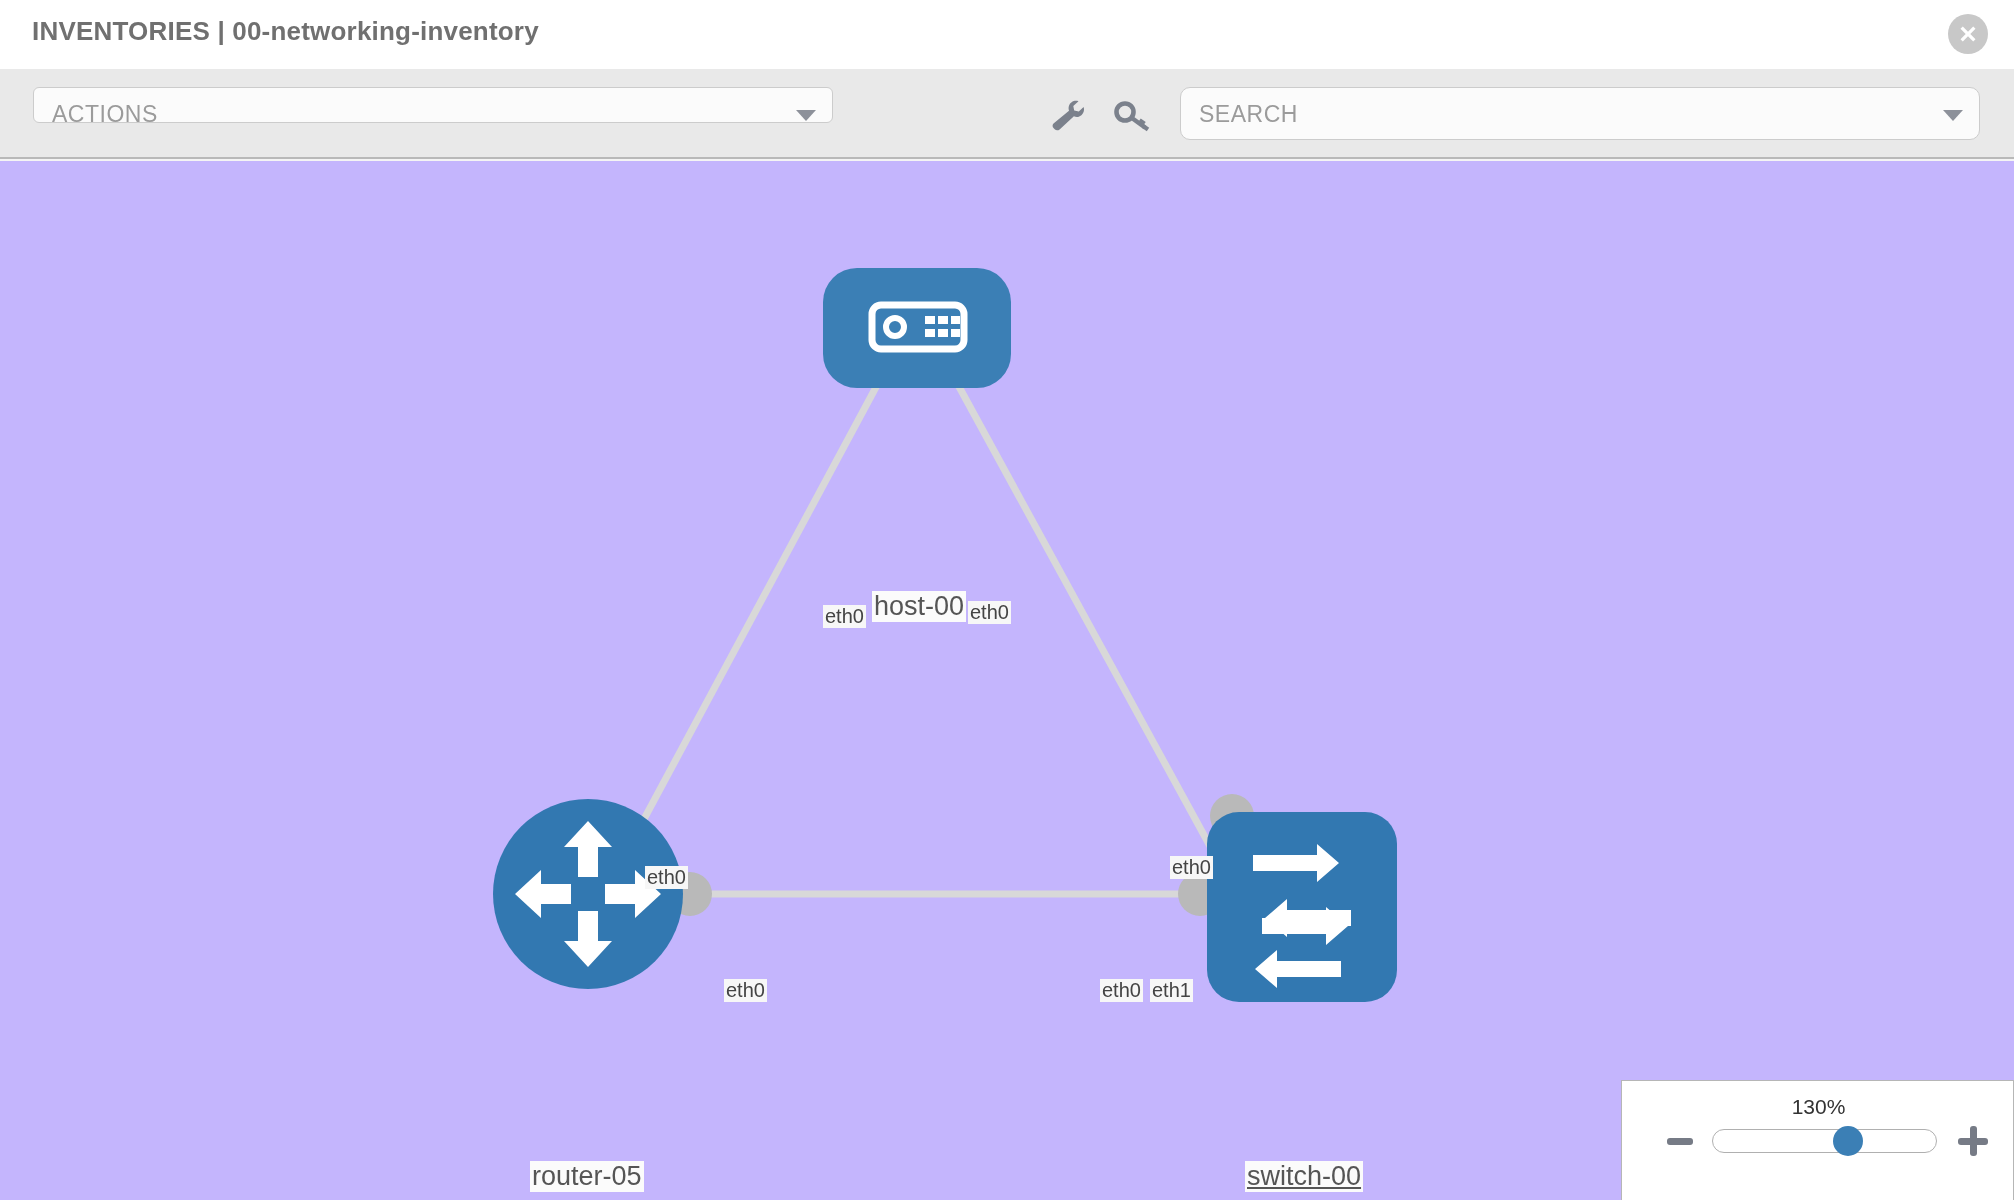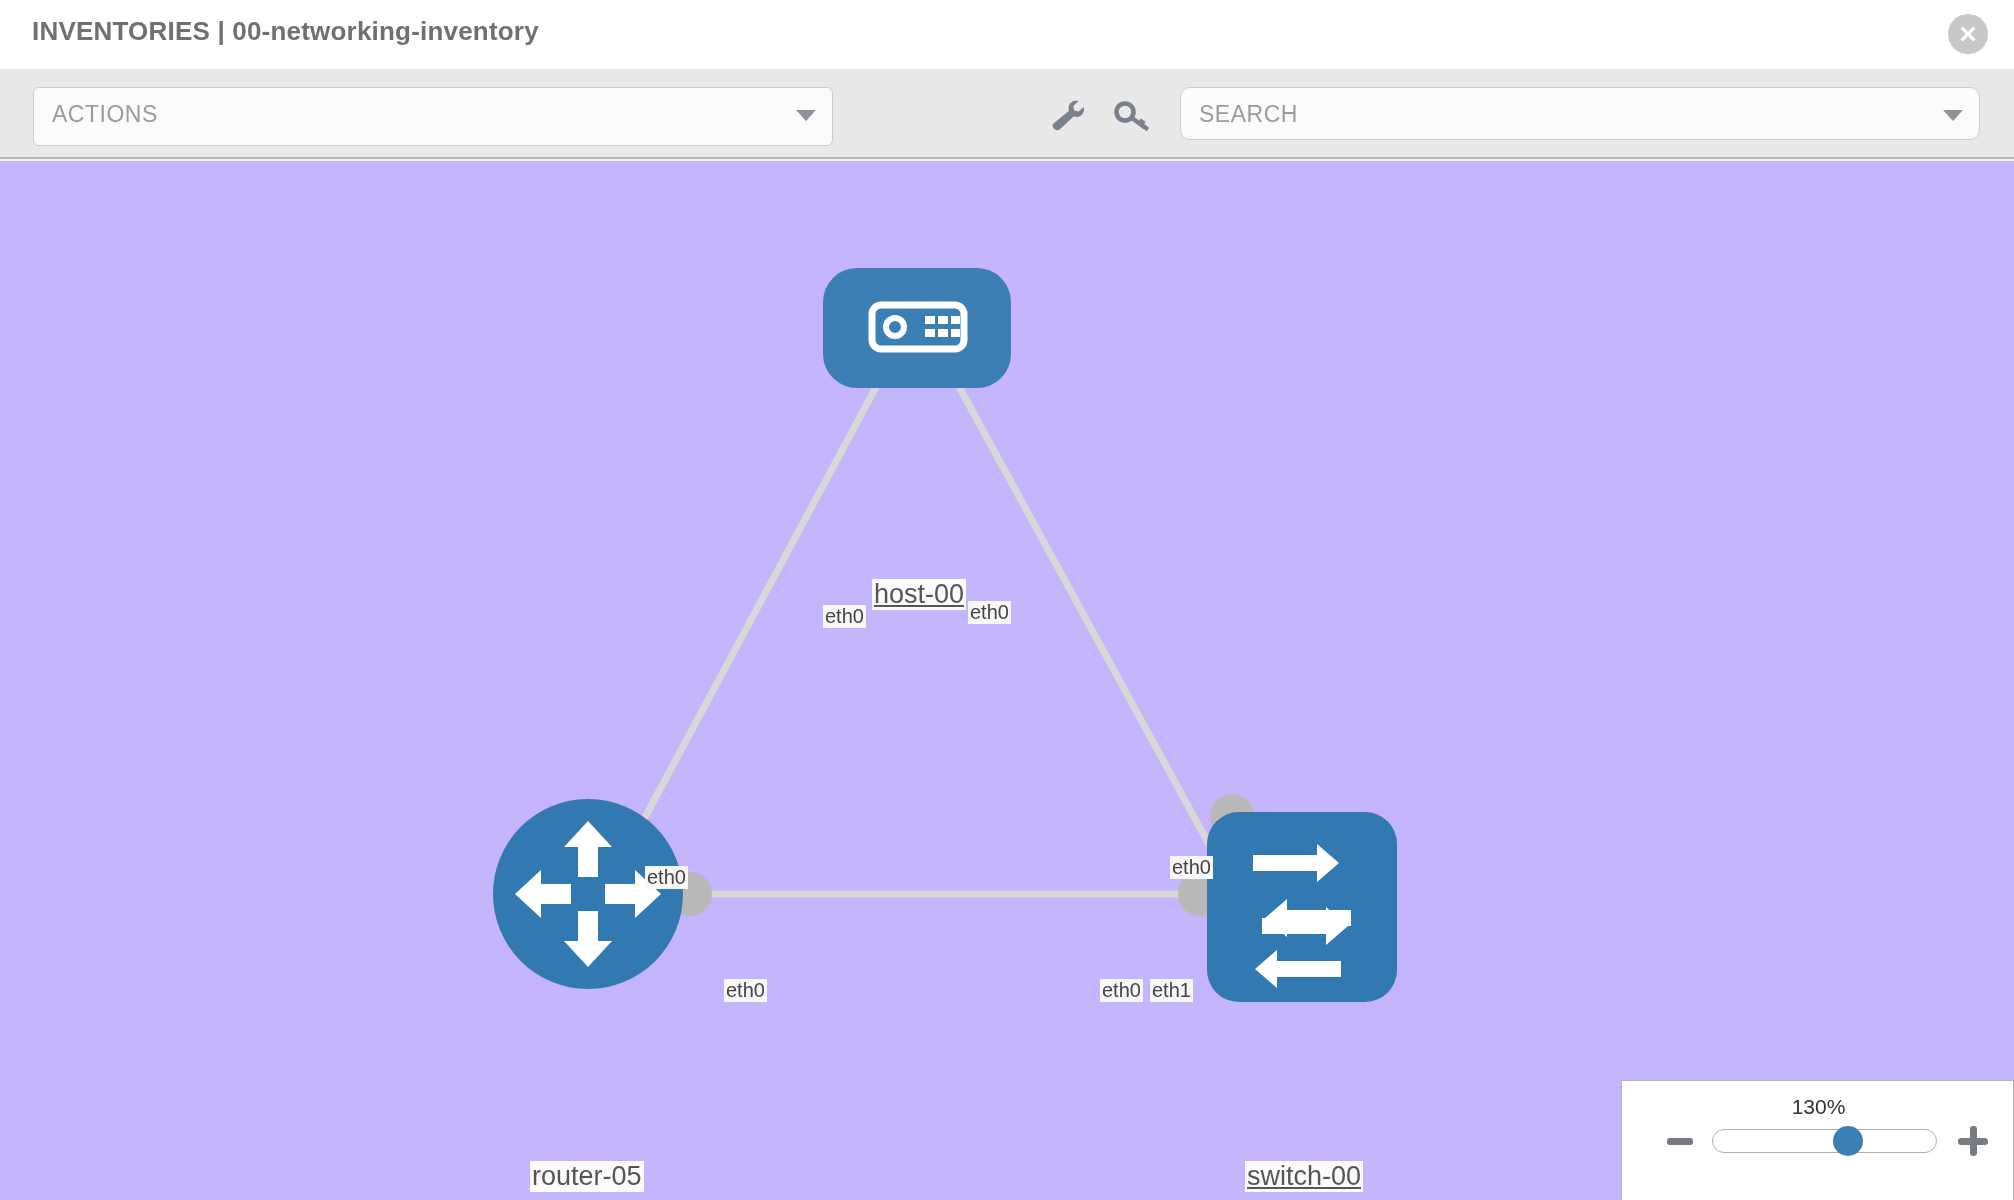--- a/index.html
+++ b/index.html
@@ -36,21 +36,21 @@
 
   
   .toolbar {
     position: absolute; left: 0; top: 69px;
     width: 2014px; height: 90px;
     background: #e9e9e9;
     border-bottom: 2px solid #b9b9b9;
   }
   .actions-select {
     position: absolute; left: 33px; top: 18px;
-    width: 800px; height: 59px;
+    width: 800px; height: 36px;
     background: #fbfbfb;
     border: 1px solid #cccccc;
     border-radius: 6px;
     cursor: pointer;
   }
   .actions-label {
     position: absolute; left: 18px; top: 13px;
     font-size: 23px; color: #9b9b9b;
     letter-spacing: 0.5px;
   }
@@ -240,21 +240,21 @@
     </svg>
 
     <span class="iface-label" style="left:823px; top:444px;">eth0</span>
     <span class="iface-label" style="left:968px; top:440px;">eth0</span>
     <span class="iface-label" style="left:645px; top:705px;">eth0</span>
     <span class="iface-label" style="left:1170px; top:695px;">eth0</span>
     <span class="iface-label" style="left:724px; top:818px;">eth0</span>
     <span class="iface-label" style="left:1100px; top:818px;">eth0</span>
     <span class="iface-label" style="left:1138px; top:818px;margin-left:12px;">eth1</span>
 
-    <span class="node-label" style="left:872px; top:418px;text-decoration:underline;">host-00</span>
+    <span class="node-label" style="left:872px; top:430px;">host-00</span>
     <span class="node-label" style="left:530px; top:1000px;">router-05</span>
     <span class="node-label" style="left:1245px; top:1000px;text-decoration:underline;">switch-00</span>
 
   </div>
 
   <div class="zoom-panel">
     <div class="zoom-value">130%</div>
     <div class="zoom-minus"></div>
     <div class="zoom-track"></div>
     <div class="zoom-handle" id="zoom-handle" style="left: 210.9px;"></div>

